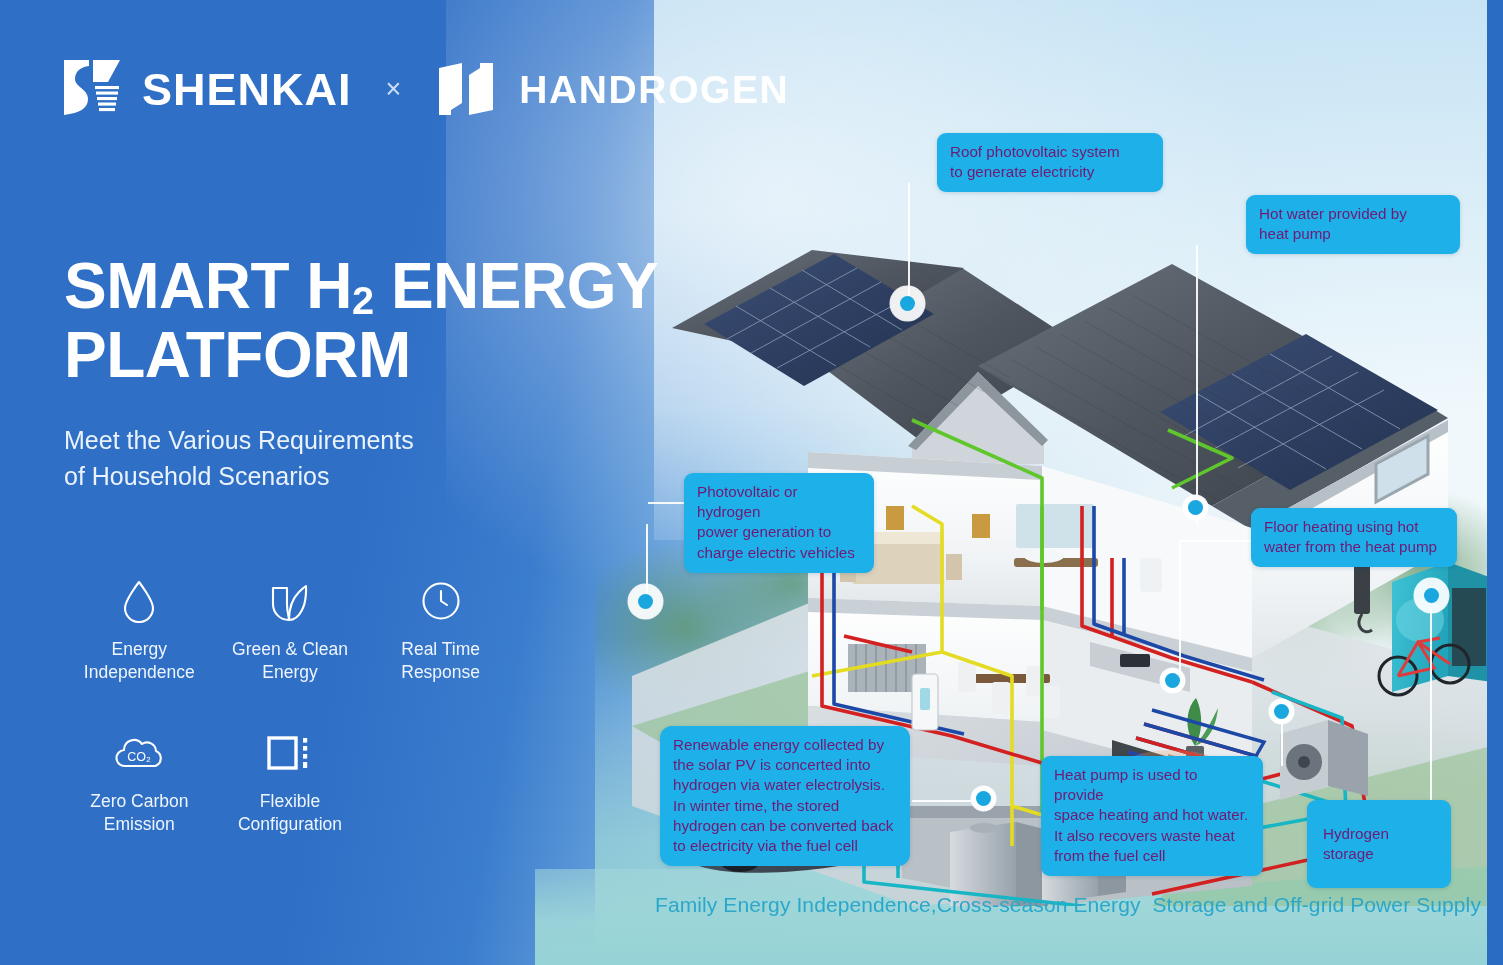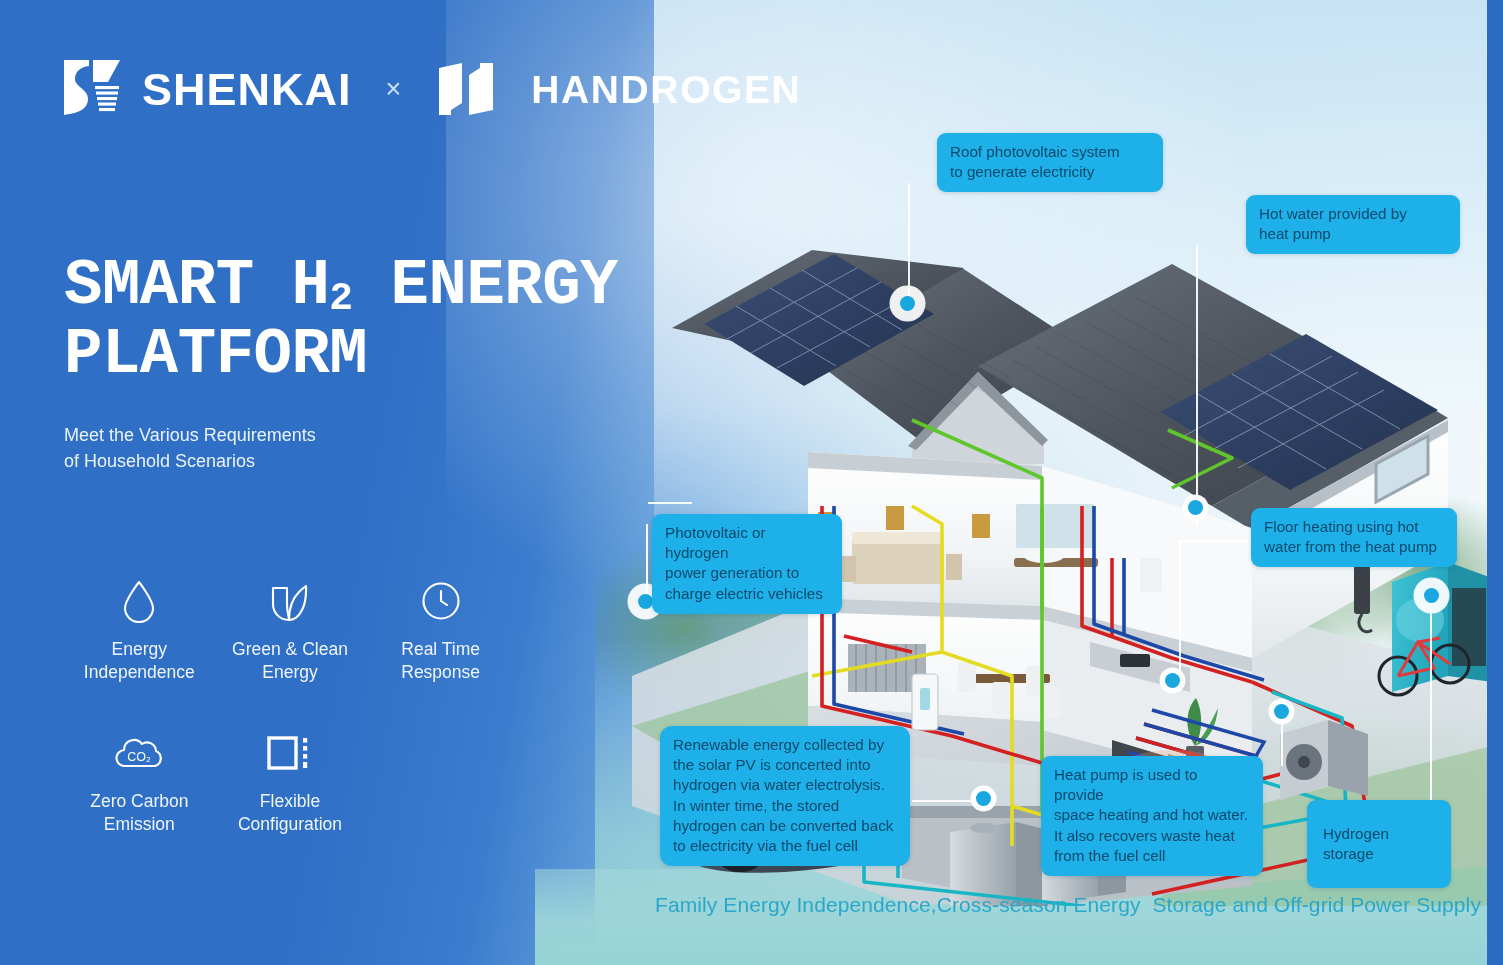--- a/index.html
+++ b/index.html
@@ -67,32 +67,32 @@
   .logo-group { display: flex; align-items: center; }
   .sk-mark { width: 66px; height: 62px; margin-right: 14px; }
   .logo-word {
     color: #ffffff; font-weight: 800; letter-spacing: 1px; line-height: 1;
     font-size: 45px; font-family: "Liberation Sans", sans-serif;
   }
   .cross-sep { color: #d9e8f7; font-size: 27px; margin: 0 34px; font-weight: 400; opacity: .92; }
   .hd-mark { width: 66px; height: 54px; margin-right: 18px; }
   .logo-word-2 {
     color: #ffffff; font-weight: 800; letter-spacing: 1.6px; line-height: 1;
-    font-size: 39px; font-family: "Liberation Sans", sans-serif; margin-left: 12px;
+    font-size: 39px; font-family: "Liberation Sans", sans-serif;
   }
 
   
   .hero { position: absolute; left: 64px; top: 252px; width: 660px; }
   .hero h1 {
     color: #ffffff; font-size: 64px; font-weight: 800;
-    line-height: 1.08; letter-spacing: -0.5px; font-family: Liberation Mono, monospace;
+    line-height: 1.08; letter-spacing: -0.5px;
   }
   .hero h1 sub { font-size: 0.62em; vertical-align: baseline; position: relative; top: 6px; }
   .hero .sub {
-    margin-top: 32px; color: #eaf3fb; font-size: 18px;
+    margin-top: 32px; color: #eaf3fb; font-size: 25px;
     font-weight: 400; line-height: 1.45;
   }
 
   
   .features {
     position: absolute; left: 64px; top: 578px;
     width: 452px;
     display: grid; grid-template-columns: repeat(3, 1fr);
     row-gap: 46px; column-gap: 0;
   }
@@ -103,21 +103,21 @@
     line-height: 1.32; font-weight: 400; white-space: pre-line;
   }
 
   
   #house { position: absolute; left: 612px; top: 206px; width: 880px; height: 700px; }
 
   
   .callout {
     position: absolute;
     background: #1eb0e8;
-    color: #0c4a6e;
+    color: #701a75;
     border-radius: 9px;
     padding: 9px 13px 10px 13px;
     font-size: 15.2px;
     line-height: 1.33;
     font-weight: 400;
     white-space: pre-line;
     box-shadow: 0 1px 4px rgba(10,70,110,0.18);
   }
   .callout.small { font-size: 15.2px; padding: 24px 16px; }
 
@@ -515,21 +515,21 @@
   <div class="dot" style="left:976px; top:791px;"></div>
   <div class="dot" style="left:1274px; top:704px;"></div>
   <div class="dot ring-wide" style="left:1424px; top:588px;"></div>
 
   <div class="callout" style="left:937px; top:133px; width:226px;">Roof photovoltaic system
 to generate electricity</div>
 
   <div class="callout" style="left:1246px; top:195px; width:214px;">Hot water provided by
 heat pump</div>
 
-  <div class="callout" style="left:652px; top:473px; width:190px;margin-top:41px;">Photovoltaic or hydrogen
+  <div class="callout" style="left:684px; top:473px; width:190px;">Photovoltaic or hydrogen
 power generation to
 charge electric vehicles</div>
 
   <div class="callout" style="left:1251px; top:508px; width:206px;">Floor heating using hot
 water from the heat pump</div>
 
   <div class="callout" style="left:660px; top:726px; width:250px;border-radius:12px;">Renewable energy collected by
 the solar PV is concerted into
 hydrogen via water electrolysis.
 In winter time, the stored

